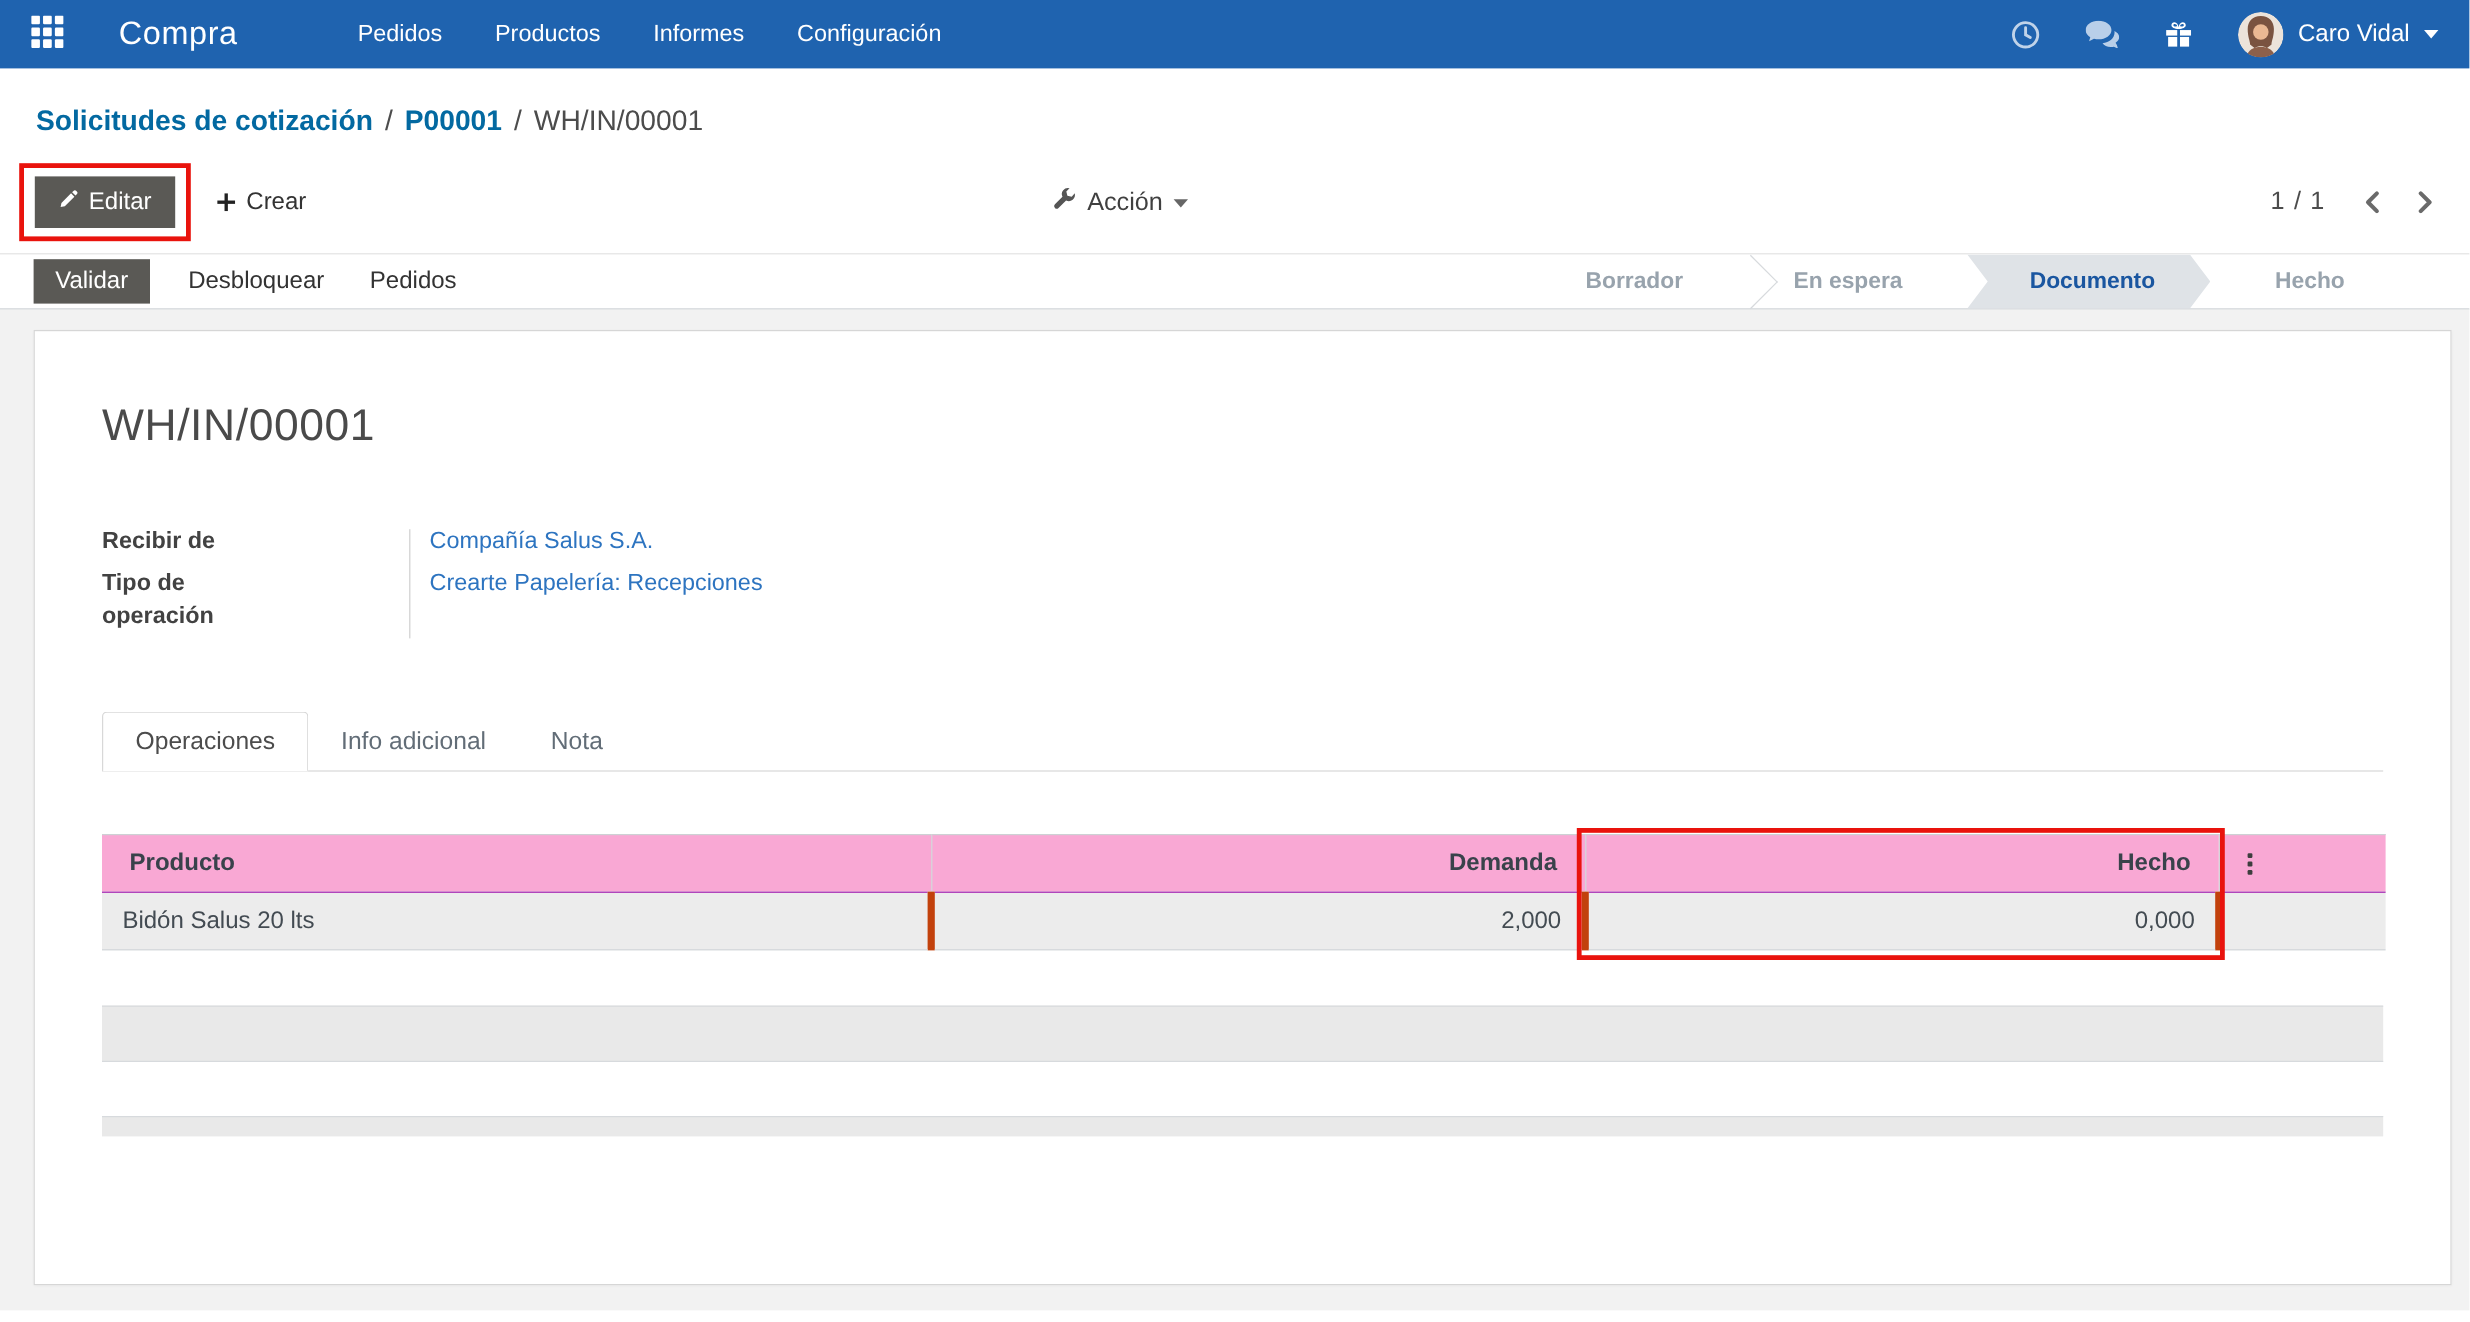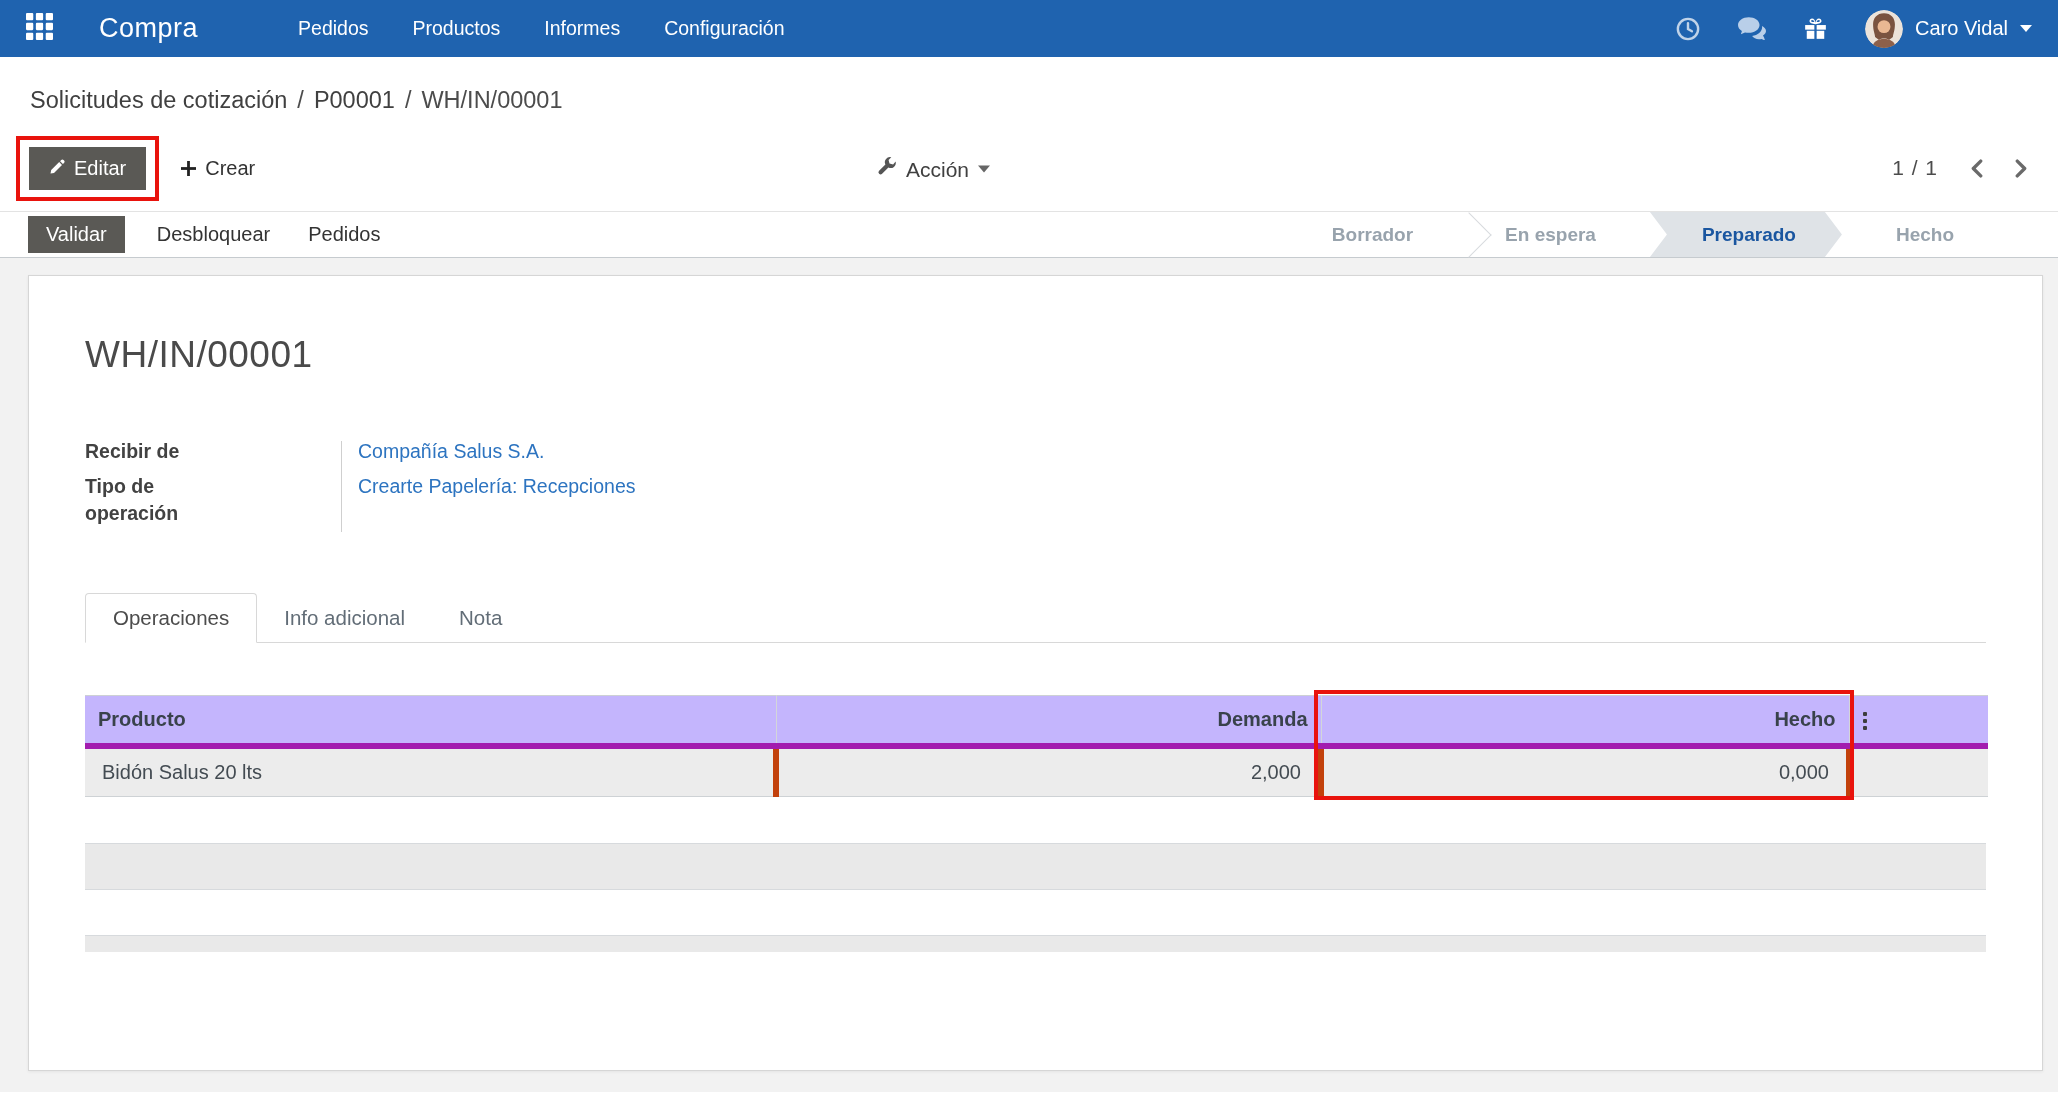--- a/index.html
+++ b/index.html
@@ -28,21 +28,21 @@
   .menus span{cursor:pointer;}
   .nav-right{margin-left:auto;display:flex;align-items:center;gap:38px;}
   .nav-icon{display:flex;align-items:center;cursor:pointer;}
   .user-chip{display:flex;align-items:center;gap:12px;cursor:pointer;}
   .avatar{width:38px;height:38px;border-radius:50%;overflow:hidden;display:block;}
   .user-name{font-size:20px;}
   .caret{width:0;height:0;border-left:6px solid transparent;border-right:6px solid transparent;border-top:7px solid #fff;display:inline-block;}
   .caret.gray{border-top-color:#666;}
   
   .breadcrumb{padding:30px 0 0 30px;font-size:23.5px;color:#4c4c4c;height:70px;}
-  .breadcrumb a{color:#404040;text-decoration:none;cursor:pointer;}
+  .breadcrumb a{color:#0369a1;text-decoration:none;cursor:pointer;font-weight:bold;}
   .breadcrumb .sep{padding:0 10px;color:#4c4c4c;}
   
   .control-row{display:flex;align-items:center;padding:8px 30px 10px 16px;height:84px;position:relative;}
   .annotation-box{border:4px solid var(--annotation);padding:7px 9px;display:inline-block;}
   .btn{font-family:inherit;font-size:20px;border:none;cursor:pointer;background:transparent;display:inline-flex;align-items:center;gap:9px;}
   .btn.dark{background:var(--btn-dark);color:#fff;padding:10px 20px;}
   .btn.plain{color:#333;padding:10px 6px;}
   .btn.plain .plus{display:flex;}
   .create-btn{margin-left:16px;}
   .action-menu{position:absolute;left:877px;top:50%;transform:translateY(-50%);display:flex;align-items:center;gap:9px;font-size:21px;color:#404040;cursor:pointer;}
@@ -95,22 +95,22 @@
   .tabs{display:flex;margin-top:58px;border-bottom:1px solid #d8d8d8;align-items:flex-end;}
   .tab{font-size:20.5px;padding:12px 27px;color:#626d77;cursor:pointer;}
   .tab.active{
     color:#4c4c4c;background:#fff;border:1px solid #d8d8d8;border-bottom:1px solid #fff;
     border-radius:4px 4px 0 0;margin-bottom:-1px;
   }
   
   .table-wrap{position:relative;margin-top:52px;}
   table.otable{width:100%;border-collapse:collapse;table-layout:fixed;font-size:20px;}
   .otable th{
-    background:#c4b5fd;font-weight:700;color:#39424b;text-align:left;
-    padding:12px 13px;border-top:1px solid #cdd1d4;border-bottom:6px solid #a21caf;
+    background:#f9a8d4;font-weight:700;color:#39424b;text-align:left;
+    padding:12px 23px;border-top:1px solid #cdd1d4;border-bottom:1px solid #a21caf;
     border-right:1px solid #d3d6d9;
   }
   .otable th:last-child{border-right:none;}
   .otable th.num,.otable td.num{text-align:right;}
   .otable td{
     background:#ececec;color:#434b52;padding:12px 17px;
     border-bottom:1px solid #ced2d5;border-right:6px solid #c2410c;
   }
   .otable td:last-child{border-right:none;}
   .dots-v{display:inline-block;width:4px;height:4px;background:#3d3d3d;border-radius:1px;
@@ -236,21 +236,21 @@
   </div>
 </div>
 
 <div class="statusbar">
   <button class="btn dark">Validar</button>
   <button class="btn plain">Desbloquear</button>
   <button class="btn plain">Pedidos</button>
   <div class="stages">
     <div class="stage">Borrador</div>
     <div class="stage">En espera</div>
-    <div class="stage active">Preparado</div>
+    <div class="stage active">Documento</div>
     <div class="stage">Hecho</div>
   </div>
 </div>
 
 <div class="page-body">
   <div class="sheet">
     <h1 class="sheet-title">WH/IN/00001</h1>
 
     <div class="fgroup">
       <div class="fcol left">

